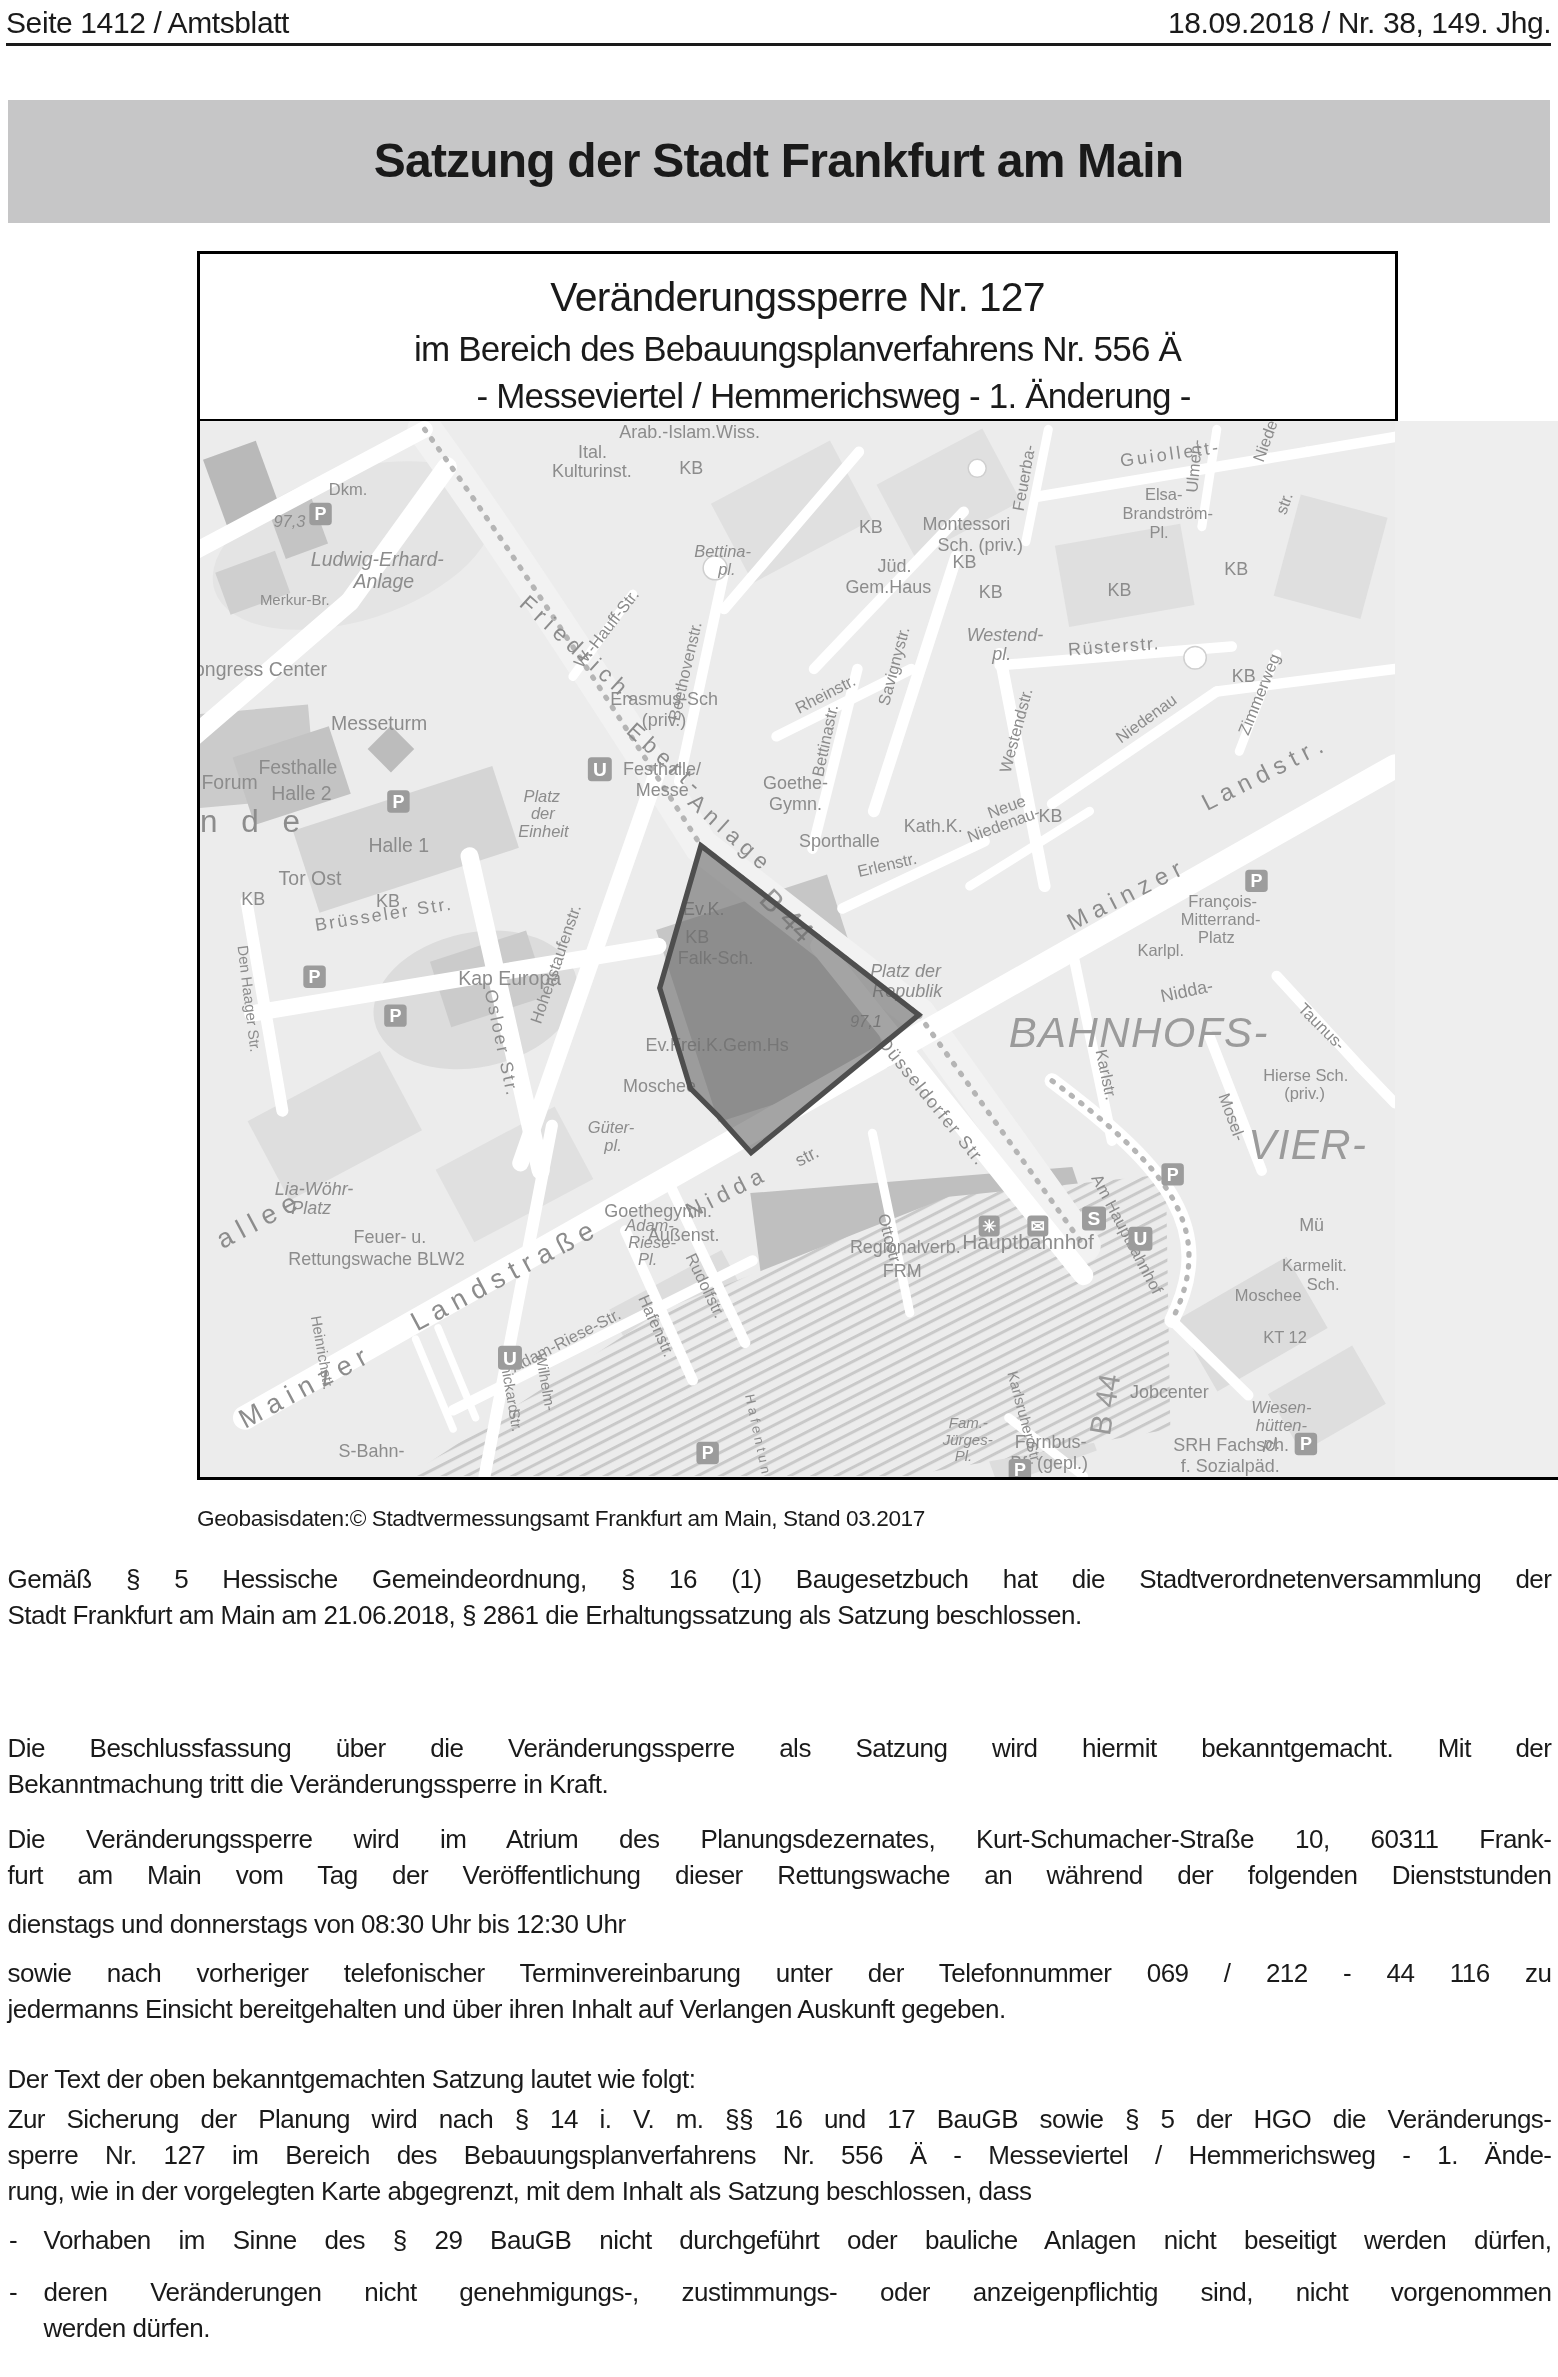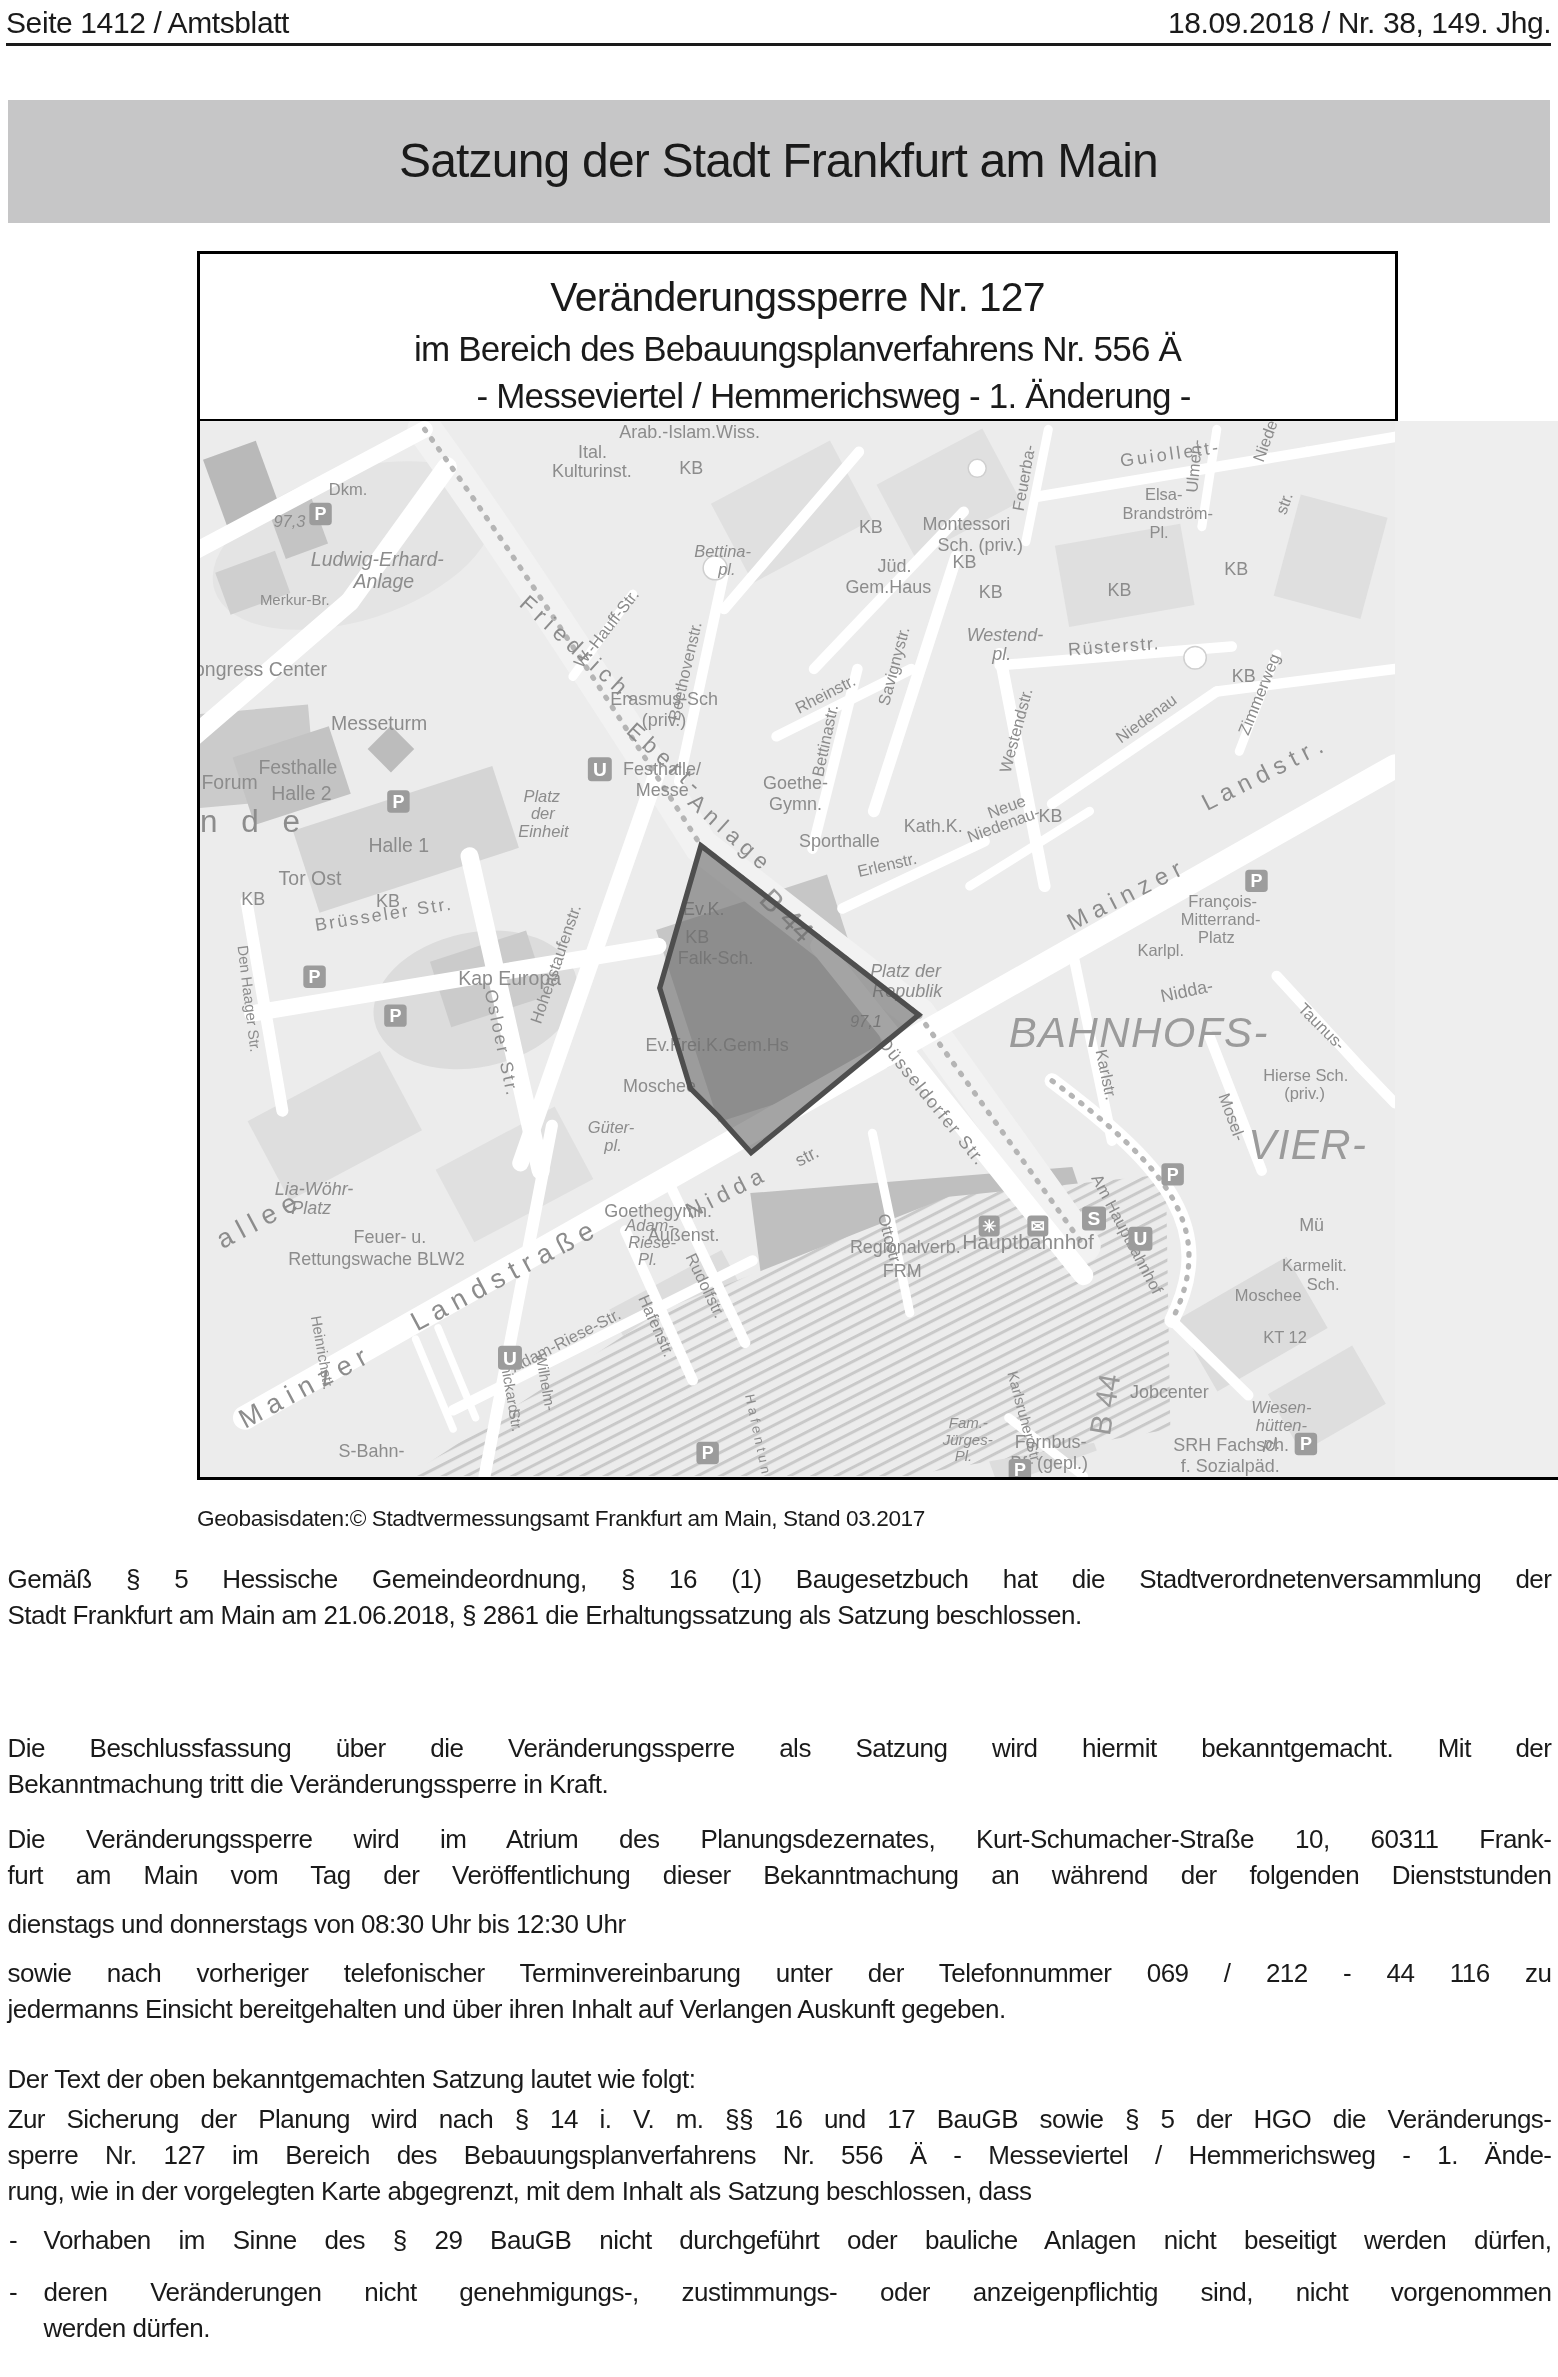--- a/index.html
+++ b/index.html
@@ -4,21 +4,21 @@
 <style>
   html,body{margin:0;padding:0;background:#fff;}
   .page{position:relative;width:1558px;height:2377px;background:#ffffff;overflow:hidden;
         font-family:"Liberation Sans",sans-serif;color:#1a1a1a;}
   .abs{position:absolute;}
   
   .hdr{top:6px;font-size:30px;letter-spacing:-0.4px;white-space:nowrap;}
   .hdr-rule{top:43px;left:6px;width:1545px;height:3px;background:#1a1a1a;}
   
   .banner{left:7.5px;top:100px;width:1542px;height:123px;}
-  .banner-title{width:100%;text-align:center;top:33px;font-size:48px;font-weight:normal;letter-spacing:-0.8px;}
+  .banner-title{width:100%;text-align:center;top:33px;font-size:48px;font-weight:bold;letter-spacing:-0.8px;}
   
   .fig-title{left:197px;top:251px;width:1201px;height:171px;border:3.8px solid #000;box-sizing:border-box;background:#fff;}
   .ft1{width:100%;text-align:center;top:19.6px;font-size:41px;letter-spacing:-0.8px;}
   .ft2{width:100%;text-align:center;top:75px;font-size:35px;letter-spacing:-0.8px;}
   .ft3{width:100%;text-align:center;top:122px;font-size:35px;letter-spacing:-0.8px;padding-left:36px;}
   .fig-map{left:197px;top:421px;width:1430px;height:1059px;border:3px solid #000;border-top:none;box-sizing:border-box;background:#eeeeee;}
   .caption{left:197px;top:1506px;font-size:22.6px;letter-spacing:-0.4px;}
   
   .par{left:7.5px;width:1544px;font-size:26px;line-height:36px;letter-spacing:-0.5px;}
   .jl{text-align:justify;text-align-last:justify;}
@@ -343,21 +343,21 @@
   </div>
 
 
   <div class="abs par" style="top:1730px;">
     <div class="jl">Die Beschlussfassung über die Veränderungssperre als Satzung wird hiermit bekanntgemacht. Mit der</div>
     <div class="nl">Bekanntmachung tritt die Veränderungssperre in Kraft.</div>
   </div>
 
   <div class="abs par" style="top:1821px;">
     <div class="jl">Die Veränderungssperre wird im Atrium des Planungsdezernates, Kurt-Schumacher-Straße 10, 60311 Frank-</div>
-    <div class="jl">furt am Main vom Tag der Veröffentlichung dieser Bekanntmachung an während der folgenden Dienststunden</div>
+    <div class="jl">furt am Main vom Tag der Veröffentlichung dieser Rettungswache an während der folgenden Dienststunden</div>
   </div>
 
   <div class="abs par nl" style="top:1906px;">dienstags und donnerstags von 08:30 Uhr bis 12:30 Uhr</div>
 
   <div class="abs par" style="top:1955px;">
     <div class="jl">sowie nach vorheriger telefonischer Terminvereinbarung unter der Telefonnummer 069 / 212 - 44 116 zu</div>
     <div class="nl">jedermanns Einsicht bereitgehalten und über ihren Inhalt auf Verlangen Auskunft gegeben.</div>
   </div>
 
   <div class="abs par nl" style="top:2045px;margin-top:16px;">Der Text der oben bekanntgemachten Satzung lautet wie folgt:</div>

